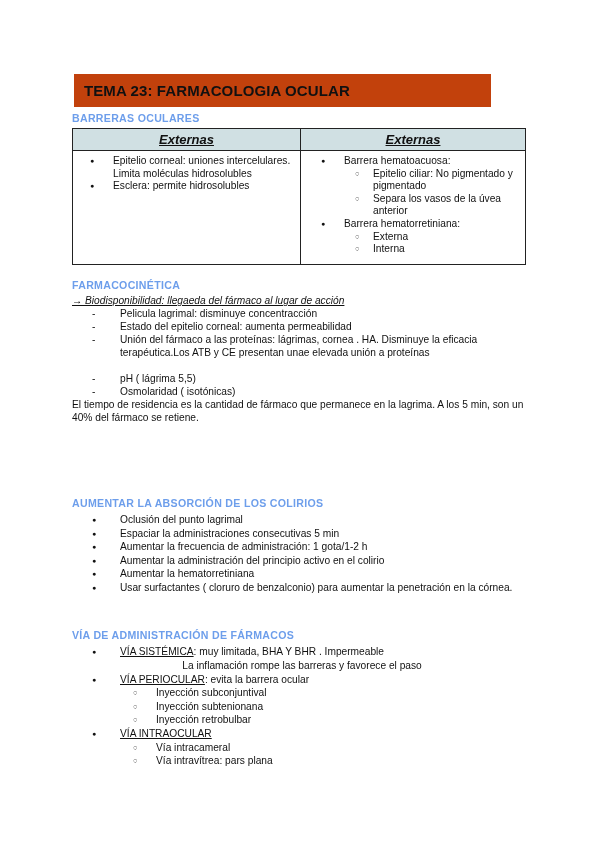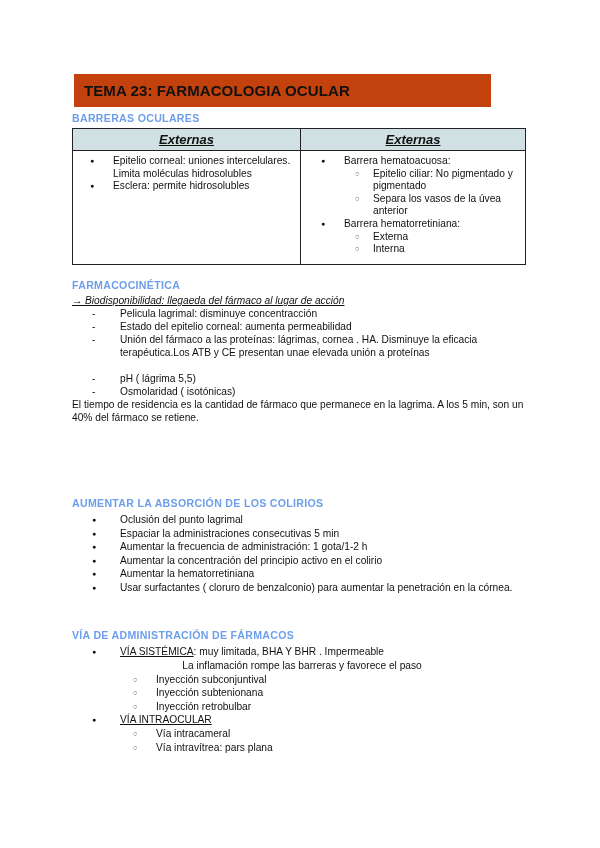--- a/index.html
+++ b/index.html
@@ -93,34 +93,35 @@
   <div class="para">El tiempo de residencia es la cantidad de fármaco que permanece en la lagrima. A los 5 min, son un 40% del fármaco se retiene.</div>
 </div>
 
 <div class="section-h" style="top:497px;text-align:center;">AUMENTAR LA ABSORCIÓN DE LOS COLIRIOS</div>
 
 <div class="block blist" style="top:513px;">
   <ul>
     <li class="b1">Oclusión del punto lagrimal</li>
     <li class="b1">Espaciar la administraciones consecutivas 5 min</li>
     <li class="b1">Aumentar la frecuencia de administración: 1 gota/1-2 h</li>
-    <li class="b1">Aumentar la concentración del principio activo en el colirio</li>
+    <li class="b1">Aumentar la administración del principio activo en el colirio</li>
     <li class="b1">Aumentar la hematorretiniana</li>
     <li class="b1">Usar surfactantes ( cloruro de benzalconio) para aumentar la penetración en la córnea.</li>
   </ul>
 </div>
 
 <div class="section-h" style="top:629px;">VÍA DE ADMINISTRACIÓN DE FÁRMACOS</div>
 
 <div class="block blist" style="top:645px;">
   <ul>
     <li class="b1"><span class="u">VÍA SISTÉMICA</span><span>: muy limitada, BHA Y BHR  . Impermeable</span></li>
   </ul>
   <div class="para" style="line-height:14px;text-align:center;">La inflamación rompe las barreras y favorece el paso</div>
   <ul>
+    <li class="b1"><span class="u">VÍA PERIOCULAR</span><span>: evita la barrera ocular</span></li>
     <li class="b2">Inyección subconjuntival</li>
     <li class="b2">Inyección subtenionana</li>
     <li class="b2">Inyección retrobulbar</li>
     <li class="b1"><span class="u">VÍA INTRAOCULAR</span></li>
     <li class="b2">Vía intracameral</li>
     <li class="b2">Vía intravítrea: pars plana</li>
   </ul>
 </div>
 
 </body></html>

